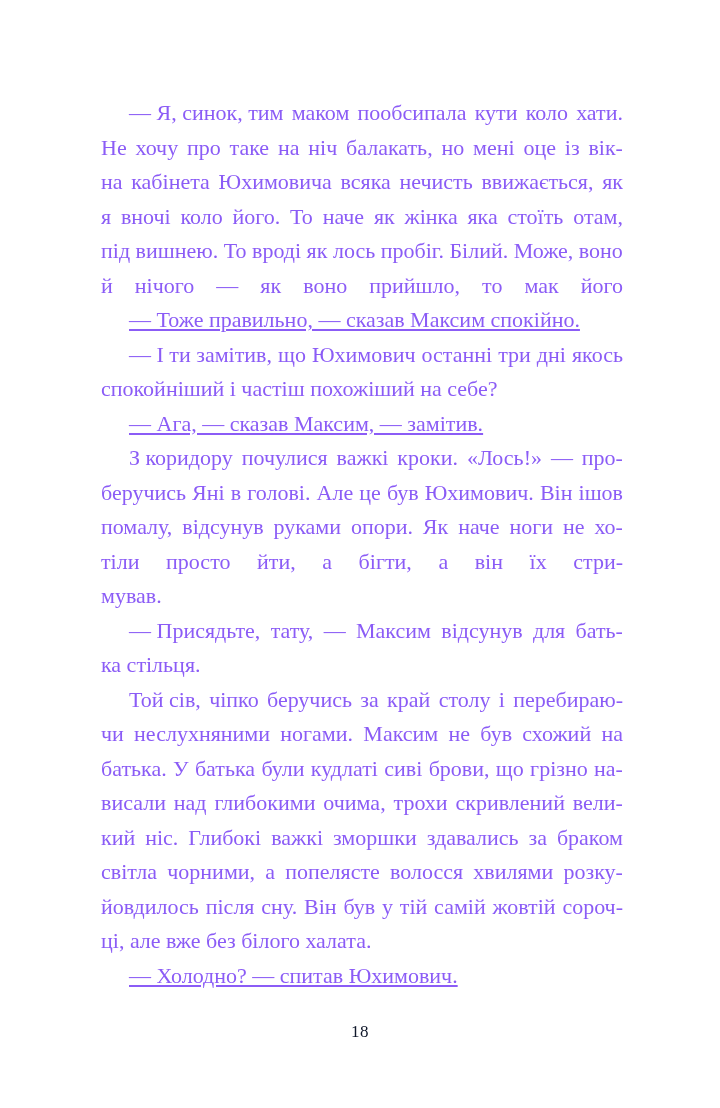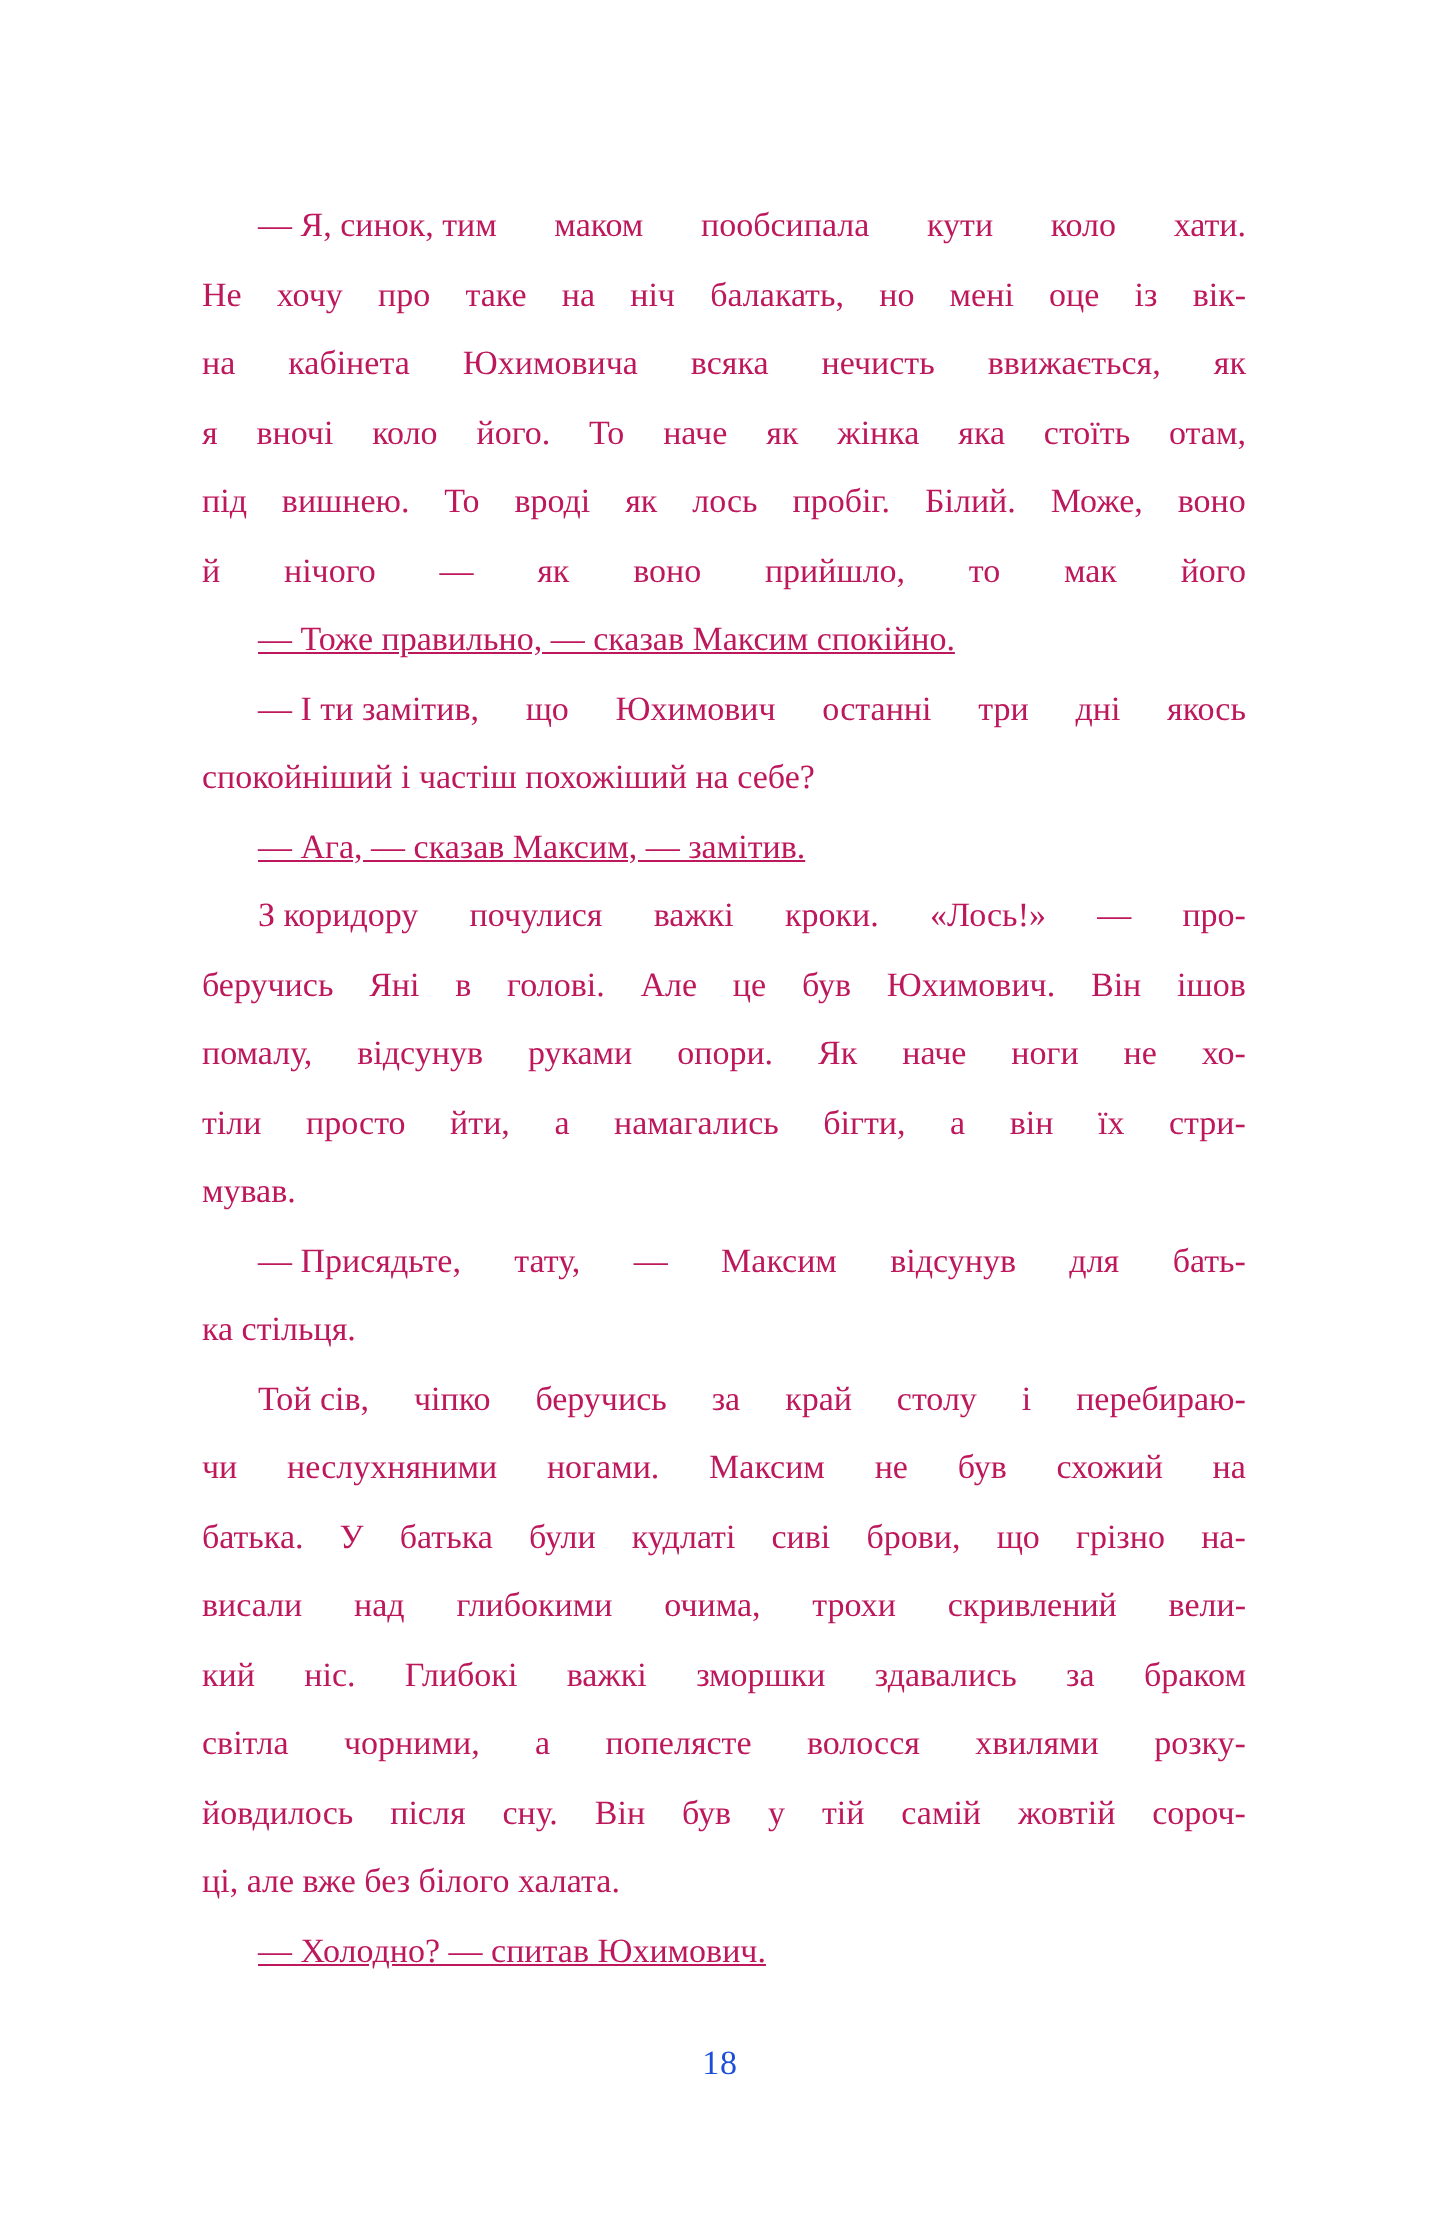--- a/index.html
+++ b/index.html
@@ -38,22 +38,22 @@
     color: #3a3a3c;
     font-size: 21.2px;
     line-height: 34.5px;
     text-align: justify;
   }
 
   
   .line {
     display: block;
     white-space: nowrap;
-    color: #be185d;
-    font-size: 17px;
+    color: #8b5cf6;
+    font-size: 22px;
     line-height: 34.5px;
   }
 
   
   .line.just {
     display: flex;
     width: 522px;
     justify-content: space-between;
     white-space: nowrap;
   }
@@ -79,21 +79,21 @@
   }
 
   .folio {
     position: absolute;
     left: 0;
     top: 1021px;
     width: 720px;
     text-align: center;
     font-size: 17px;
     line-height: 22px;
-    color: #1d4ed8;
+    color: #0f172a;
     font-family: "Liberation Serif", "DejaVu Serif", serif;
     letter-spacing: 0.4px;
   }
 </style>
 </head>
 <body>
 
 <div class="page">
 
   <div class="text-block">
@@ -215,21 +215,20 @@
           <span>наче</span>
           <span>ноги</span>
           <span>не</span>
           <span>хо-</span>
         </span>
         <span class="line just">
           <span class="lead">тіли</span>
           <span>просто</span>
           <span>йти,</span>
           <span>а</span>
-          <span>намагались</span>
           <span>бігти,</span>
           <span>а</span>
           <span>він</span>
           <span>їх</span>
           <span>стри-</span>
         </span>
         <span class="line last">мував.</span>
       </p>
       <p class="paragraph">
         <span class="line just indent">

